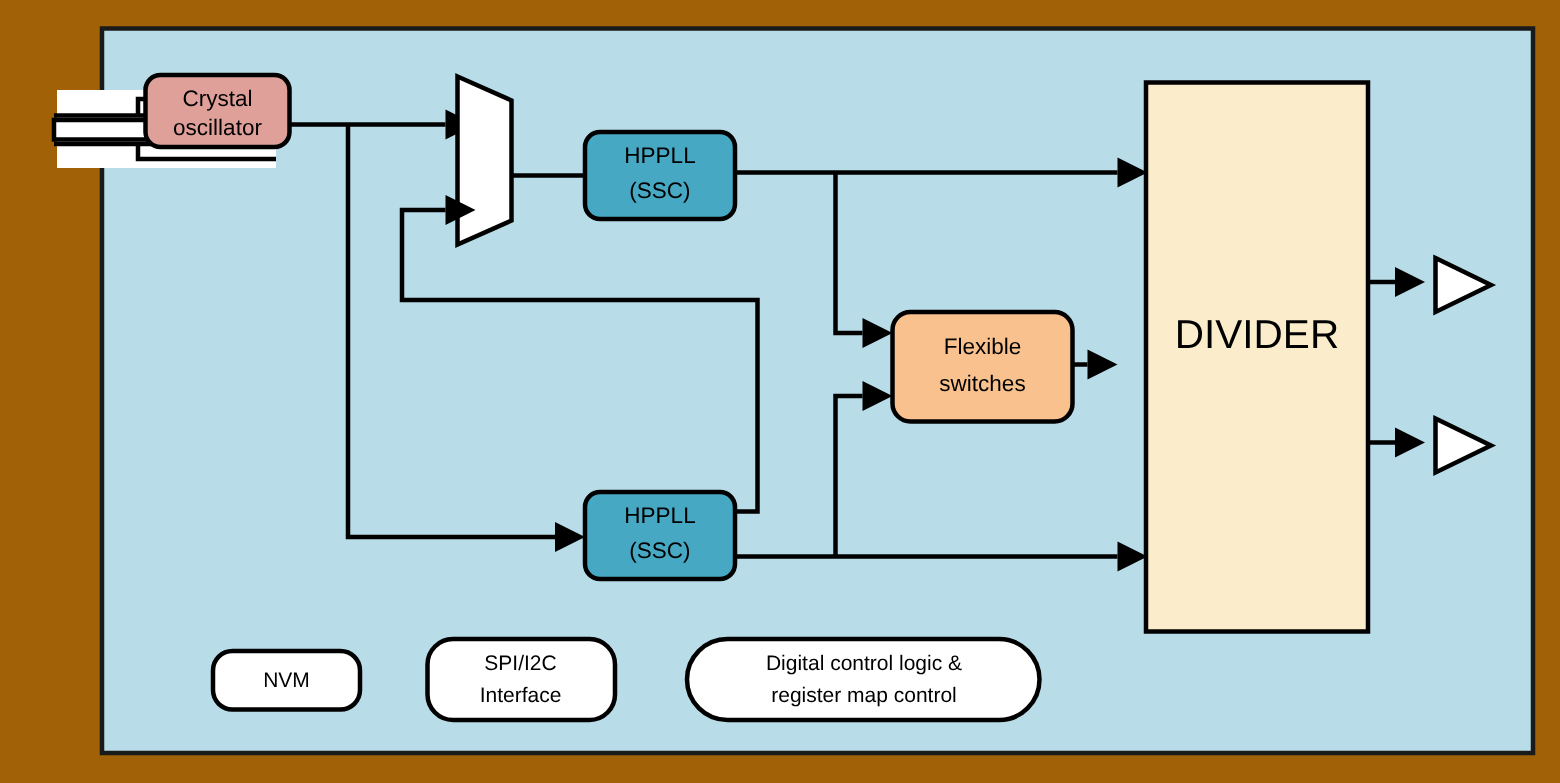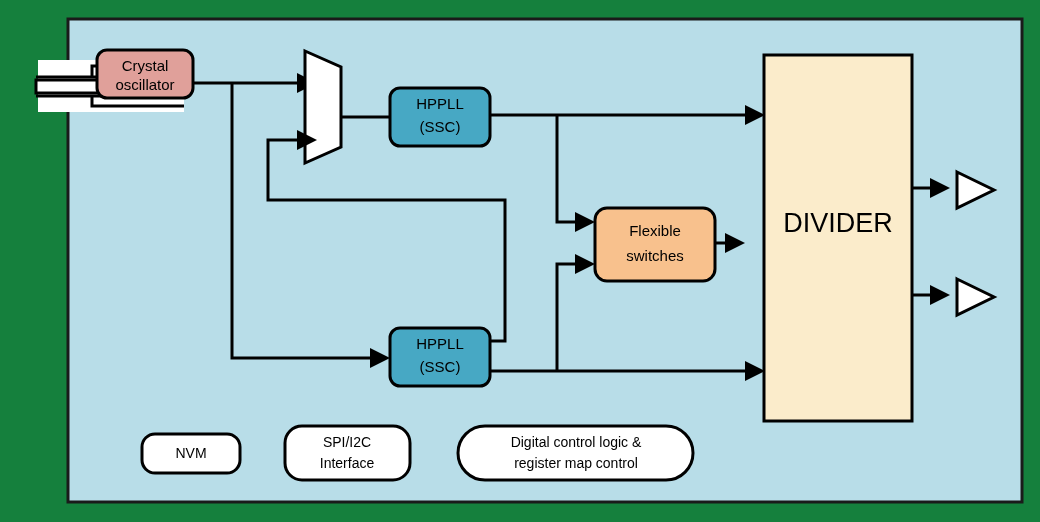--- a/index.html
+++ b/index.html
@@ -10,21 +10,21 @@
   body {
     width: 1040px;
     height: 522px;
     overflow: hidden;
     font-family: "Liberation Sans", sans-serif;
   }
   #diagram-root {
     position: relative;
     width: 1040px;
     height: 522px;
-    background: #15803d;
+    background: #a16207;
   }
   svg#block-diagram {
     display: block;
     width: 1040px;
     height: 522px;
   }
   .blk-label {
     font-family: "Liberation Sans", sans-serif;
     font-size: 15px;
     fill: #000000;

